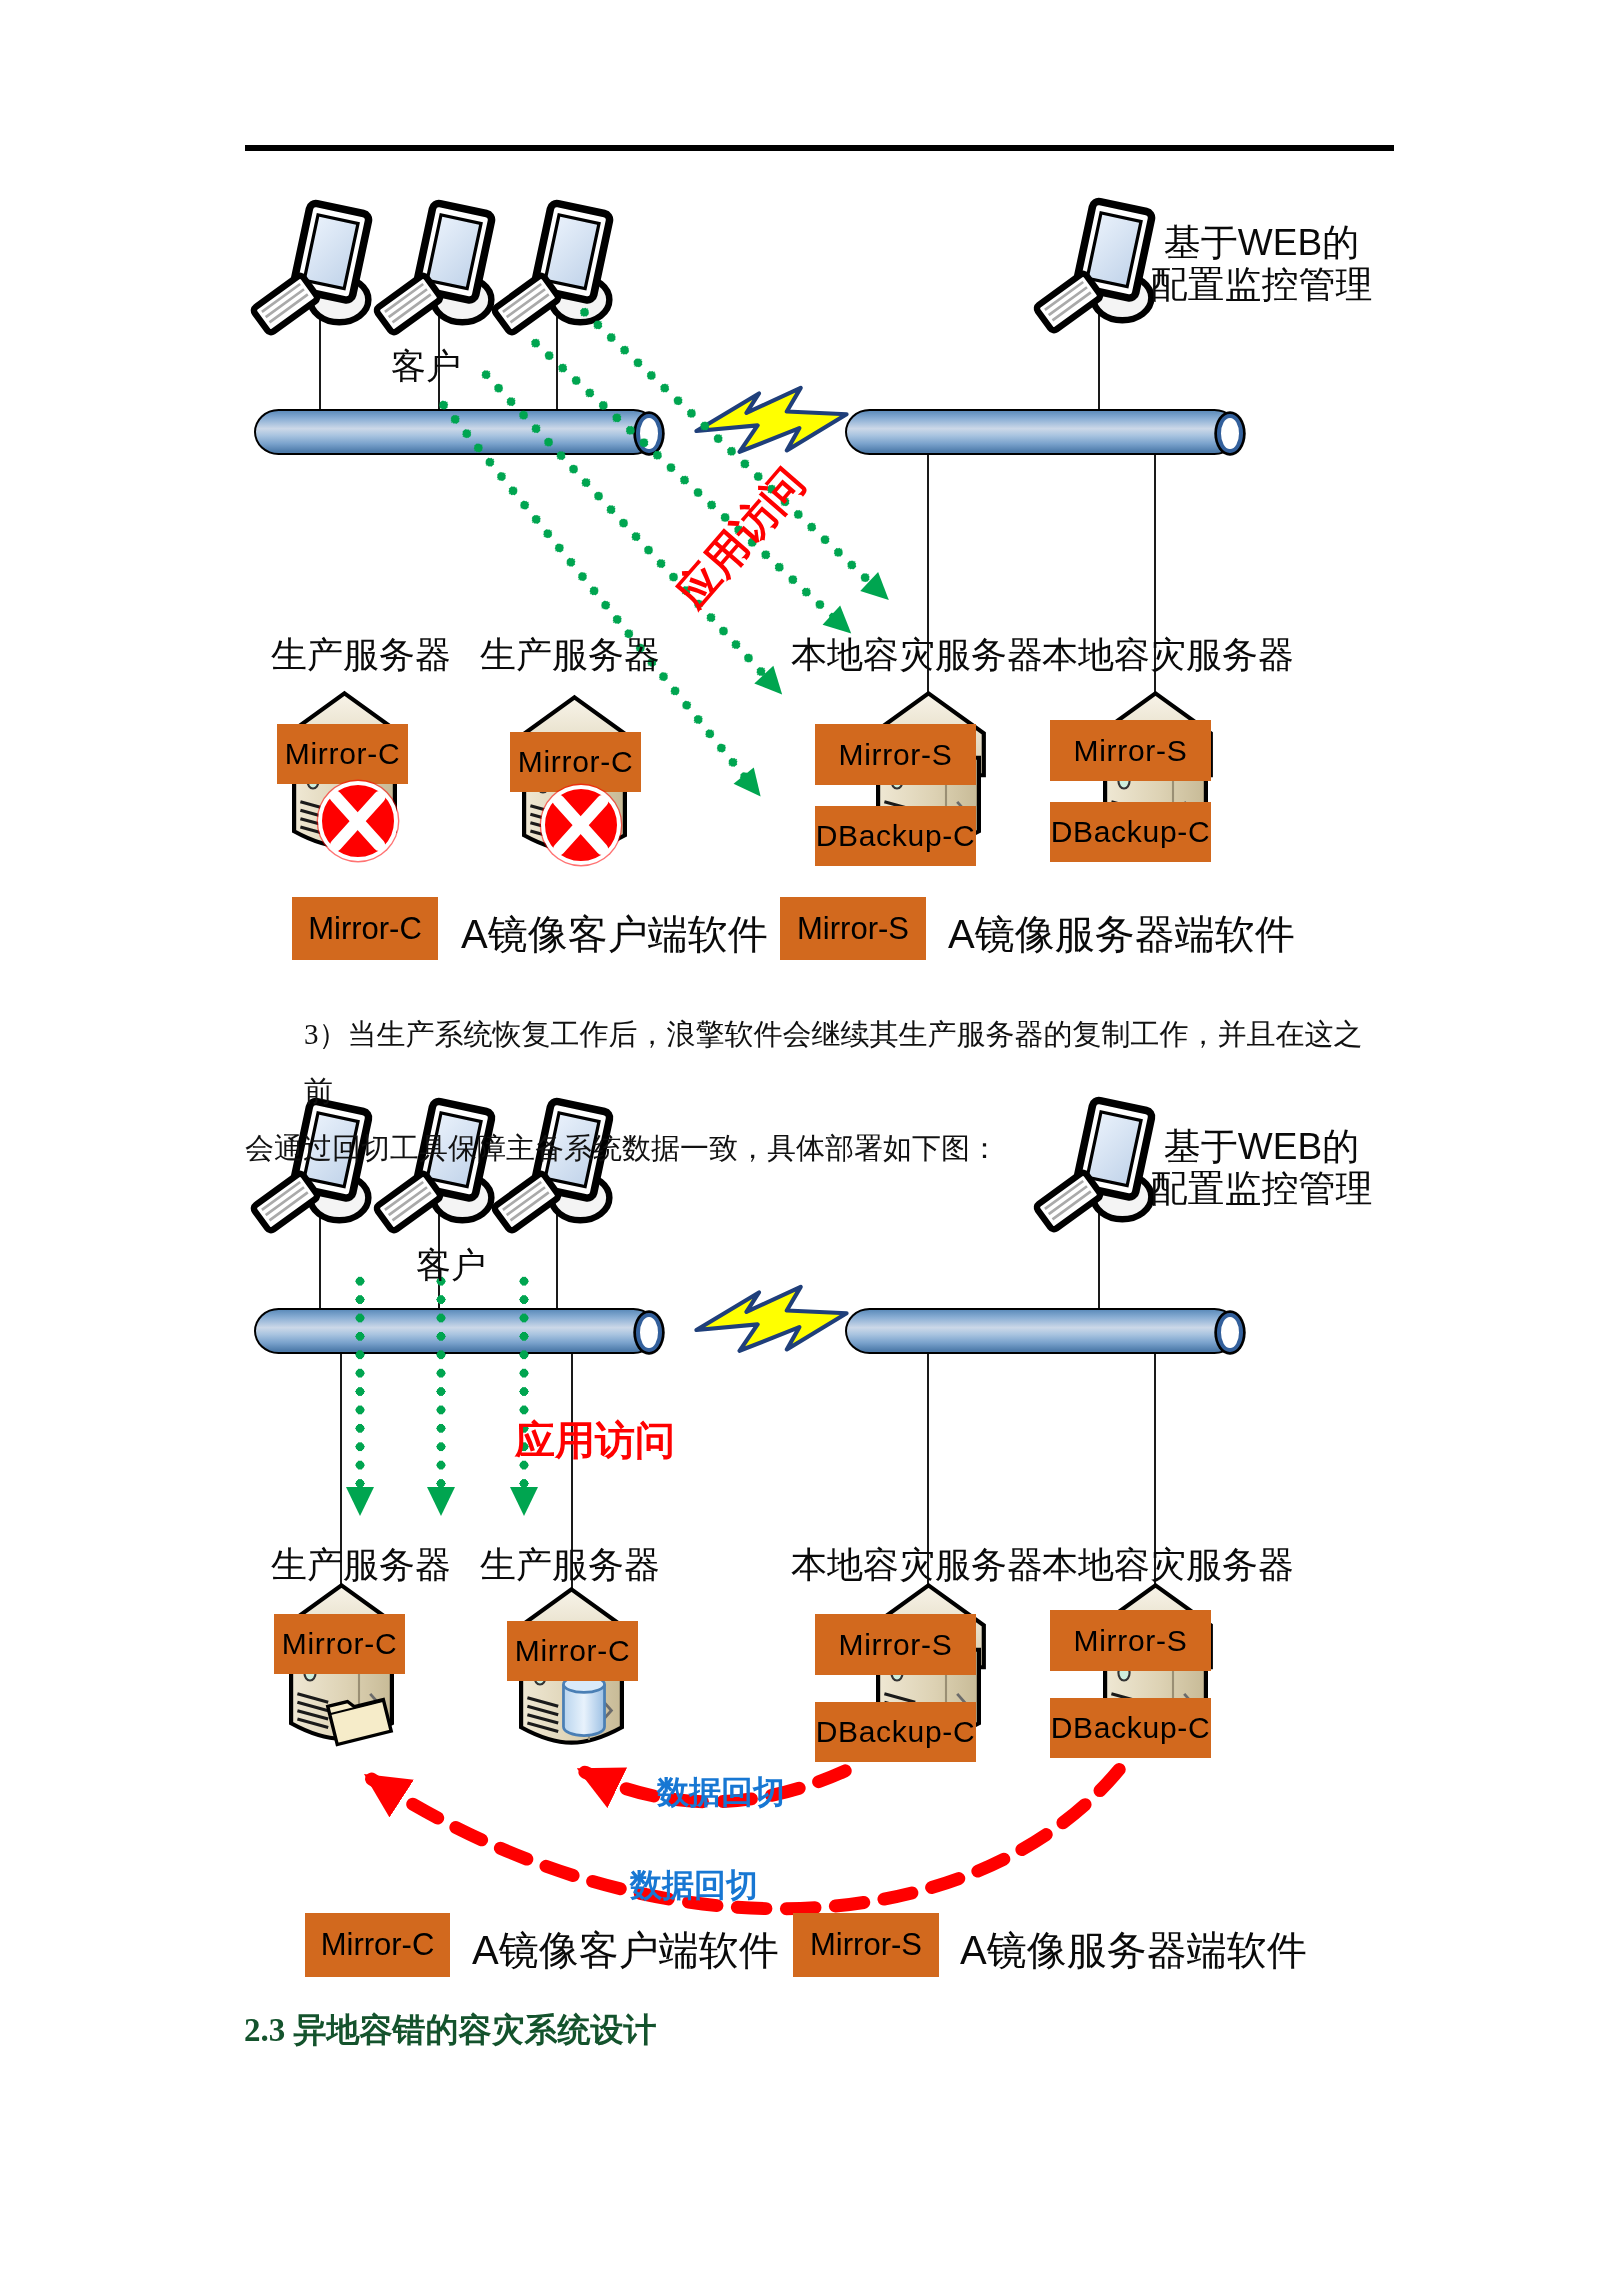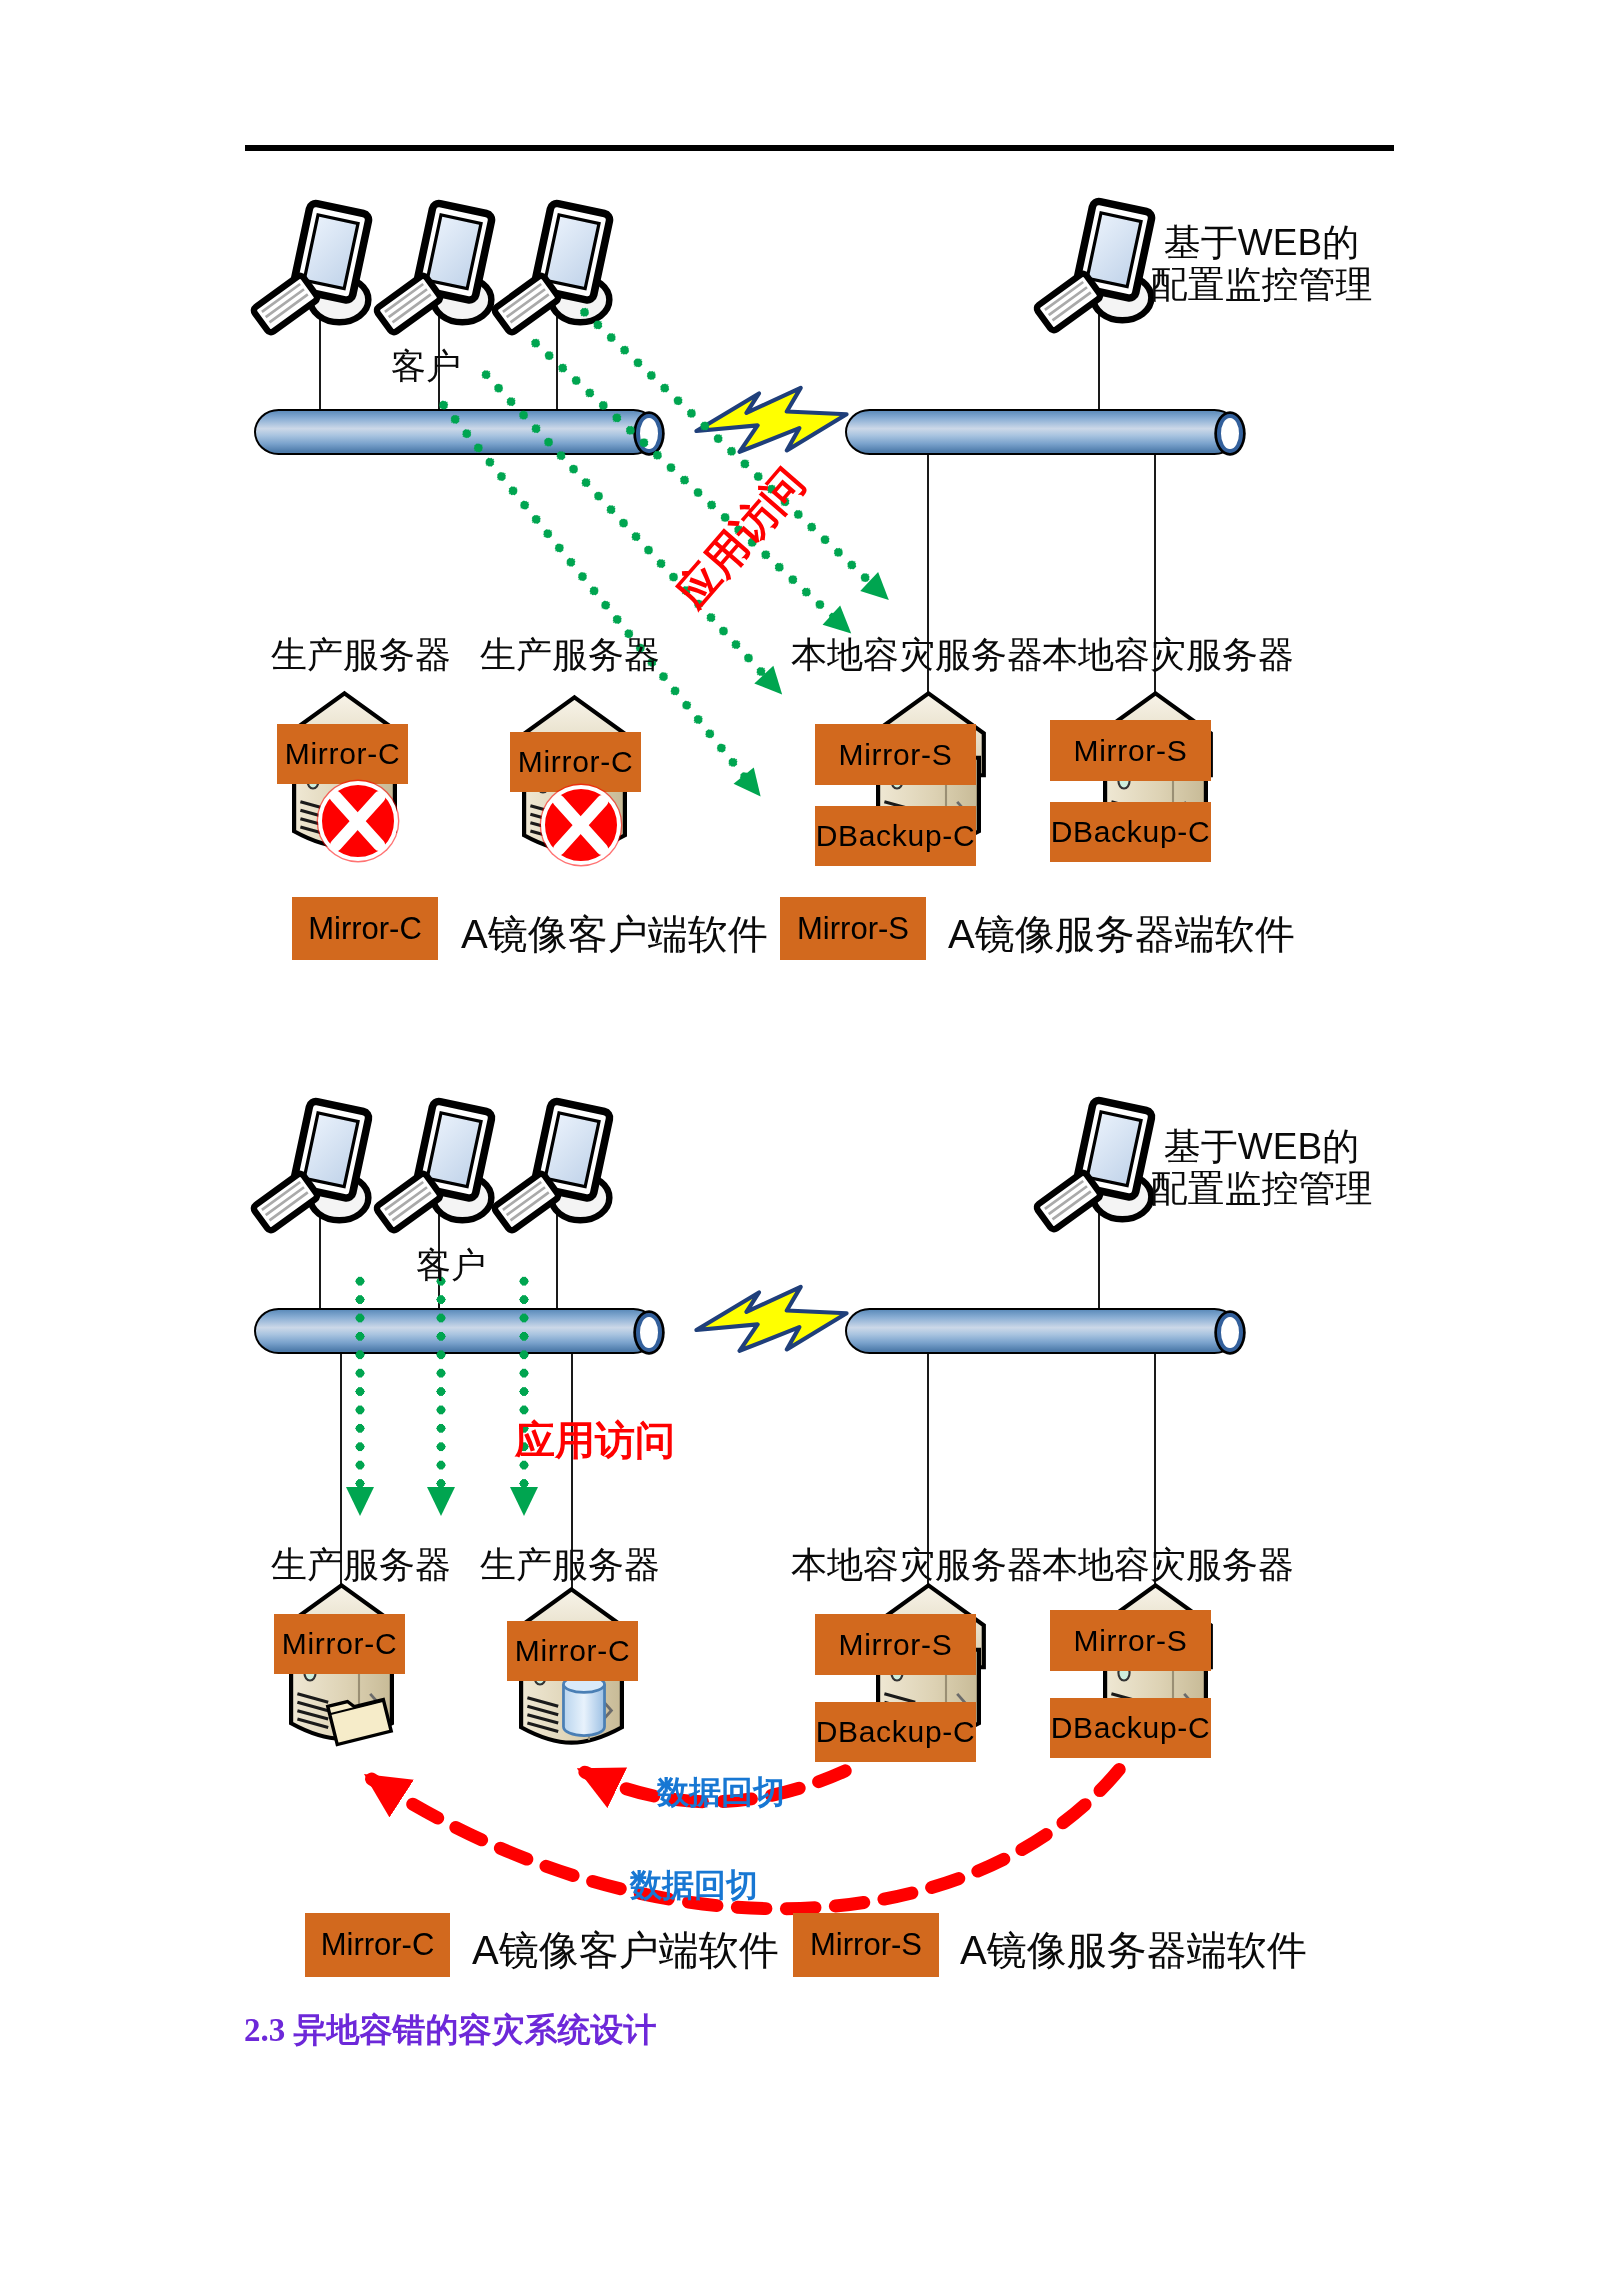--- a/index.html
+++ b/index.html
@@ -39,21 +39,21 @@
   .red-rot{position:absolute;width:293px;height:53px;font-size:42px;font-weight:bold;color:#FF0000;
         text-align:center;line-height:53px;white-space:nowrap;}
   .red-flat{position:absolute;font-size:40px;font-weight:bold;color:#FF0000;white-space:nowrap;}
   .blue-lbl{position:absolute;font-size:32px;font-weight:bold;color:#1777D3;white-space:nowrap;}
   .legend-box{position:absolute;background:#D2691E;display:flex;align-items:center;justify-content:center;
         font-size:31px;color:#000;}
   .legend-text{position:absolute;font-size:40px;color:#0a0a0a;white-space:nowrap;}
   .para{position:absolute;left:245px;top:1006px;width:1143px;font-family:"Liberation Serif",serif;
         font-size:29px;line-height:57px;color:#111;}
   .heading{position:absolute;left:244px;top:2008px;font-family:"Liberation Serif",serif;
-        font-size:33px;font-weight:bold;color:#6d28d9;white-space:nowrap;}
+        font-size:33px;font-weight:bold;color:#14532d;white-space:nowrap;}
   .overlay-svg{position:absolute;left:0;top:0;width:1623px;height:2295px;pointer-events:none;}
 </style>
 </head>
 <body>
 
 <svg width="0" height="0" style="position:absolute">
   <defs>
     <linearGradient id="g-screen" x1="0" y1="0" x2="1" y2="1">
       <stop offset="0" stop-color="#e9f1fb"></stop>
         <stop offset="1" stop-color="#c2d4ea"></stop>
@@ -277,20 +277,24 @@
 
   <div class="legend-box" style="left:292px;top:897px;width:146px;height:63px;">
       <span>Mirror-C</span>
     </div>
   <div class="legend-text" style="left:461px;top:907px;">A镜像客户端软件</div>
   <div class="legend-box" style="left:780px;top:897px;width:146px;height:63px;">
       <span>Mirror-S</span>
     </div>
   <div class="legend-text" style="left:948px;top:907px;">A镜像服务器端软件</div>
 
+  <div class="para">
+    <div style="padding-left:59px;">3）当生产系统恢复工作后，浪擎软件会继续其生产服务器的复制工作，并且在这之前</div>
+    <div>会通过回切工具保障主备系统数据一致，具体部署如下图：</div>
+  </div>
 
   <div class="gdotv" style="left:355px;top:1272px;height:217px;"></div>
   <div class="gdotv" style="left:436px;top:1272px;height:217px;"></div>
   <div class="gdotv" style="left:519px;top:1272px;height:217px;"></div>
 
   <div class="lbl lbl-cn lbl-bold" style="left:416px;top:1245px;font-size:35px;">客户</div>
   <div class="web-lbl" style="left:1144px;top:1126px;">
     <div>基于WEB的</div>
     <div>配置监控管理</div>
   </div>

